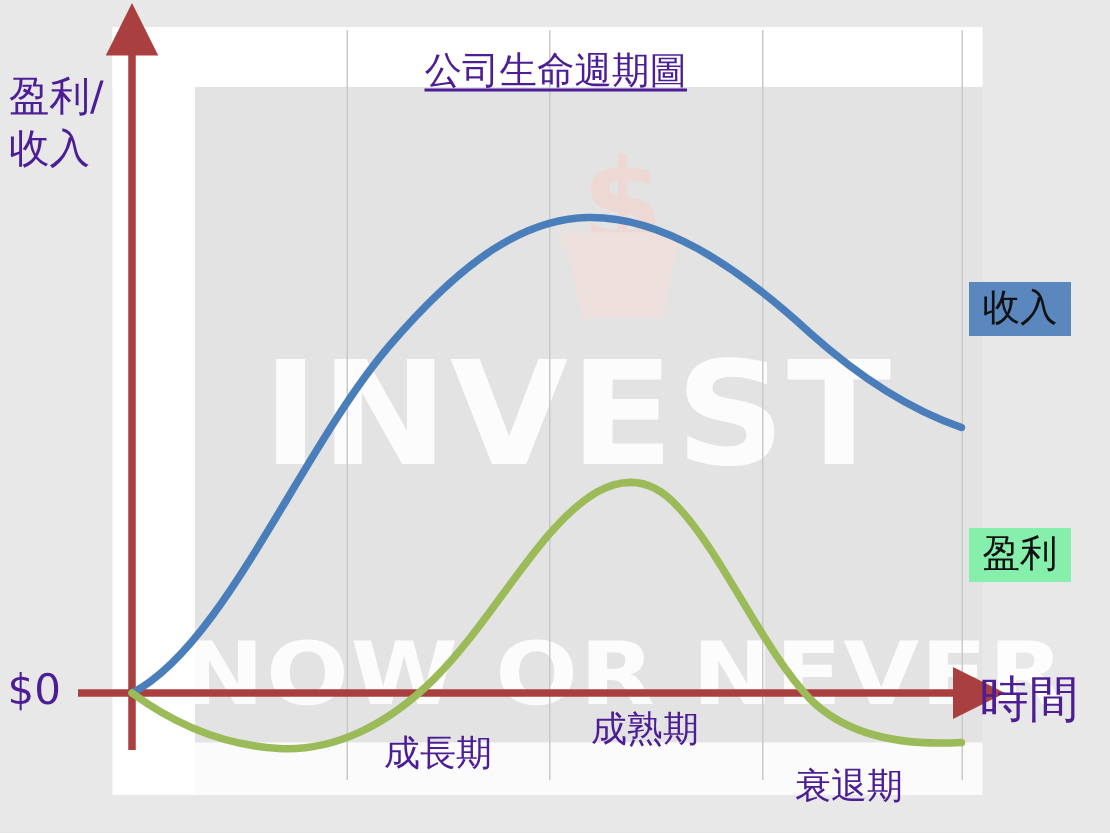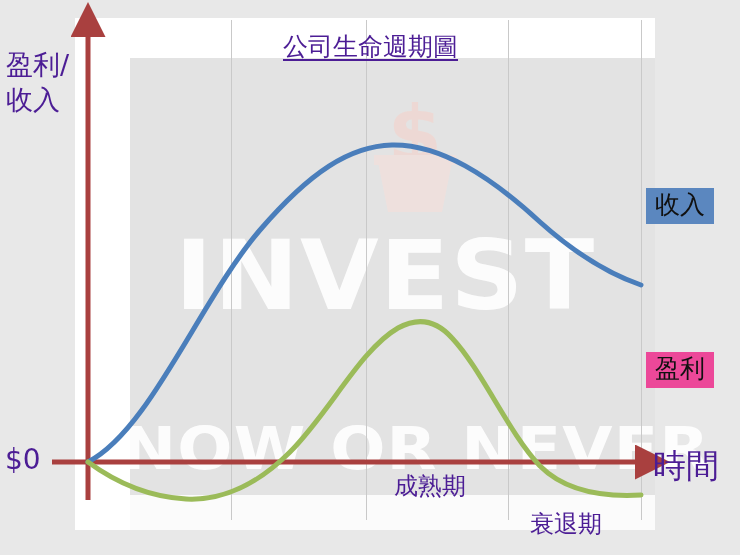--- a/index.html
+++ b/index.html
@@ -74,21 +74,21 @@
   .phase-growth{left:256px;top:486px;}
   .phase-maturity{left:394px;top:470px;}
   .phase-decline{left:530px;top:508px;}
 
   
   .legend-chip{
     position:absolute;font-size:25px;color:#111;
     padding:4px 9px 6px 9px;line-height:1.05;
   }
   .legend-revenue{left:646px;top:188px;background:#5b87bf;}
-  .legend-profit{left:646px;top:352px;background:#ec4899;}
+  .legend-profit{left:646px;top:352px;background:#86efac;}
 </style>
 </head>
 <body>
 
 <div class="stage">
 
   <div class="plate-white-left"></div>
   <div class="plate-white-col"></div>
   <div class="plate-gray-main"></div>
   <div class="plate-white-strip"></div>
@@ -133,19 +133,20 @@
   <div class="lbl y-axis-label">
     <div>盈利/</div>
     <div>收入</div>
   </div>
 
   <div class="lbl chart-title">公司生命週期圖</div>
 
   <div class="lbl zero-label">$0</div>
   <div class="lbl x-axis-label">時間</div>
 
+  <div class="lbl phase phase-growth">成長期</div>
   <div class="lbl phase phase-maturity">成熟期</div>
   <div class="lbl phase phase-decline">衰退期</div>
 
   <div class="legend-chip legend-revenue">收入</div>
   <div class="legend-chip legend-profit">盈利</div>
 
 </div>
 
 </body></html>

